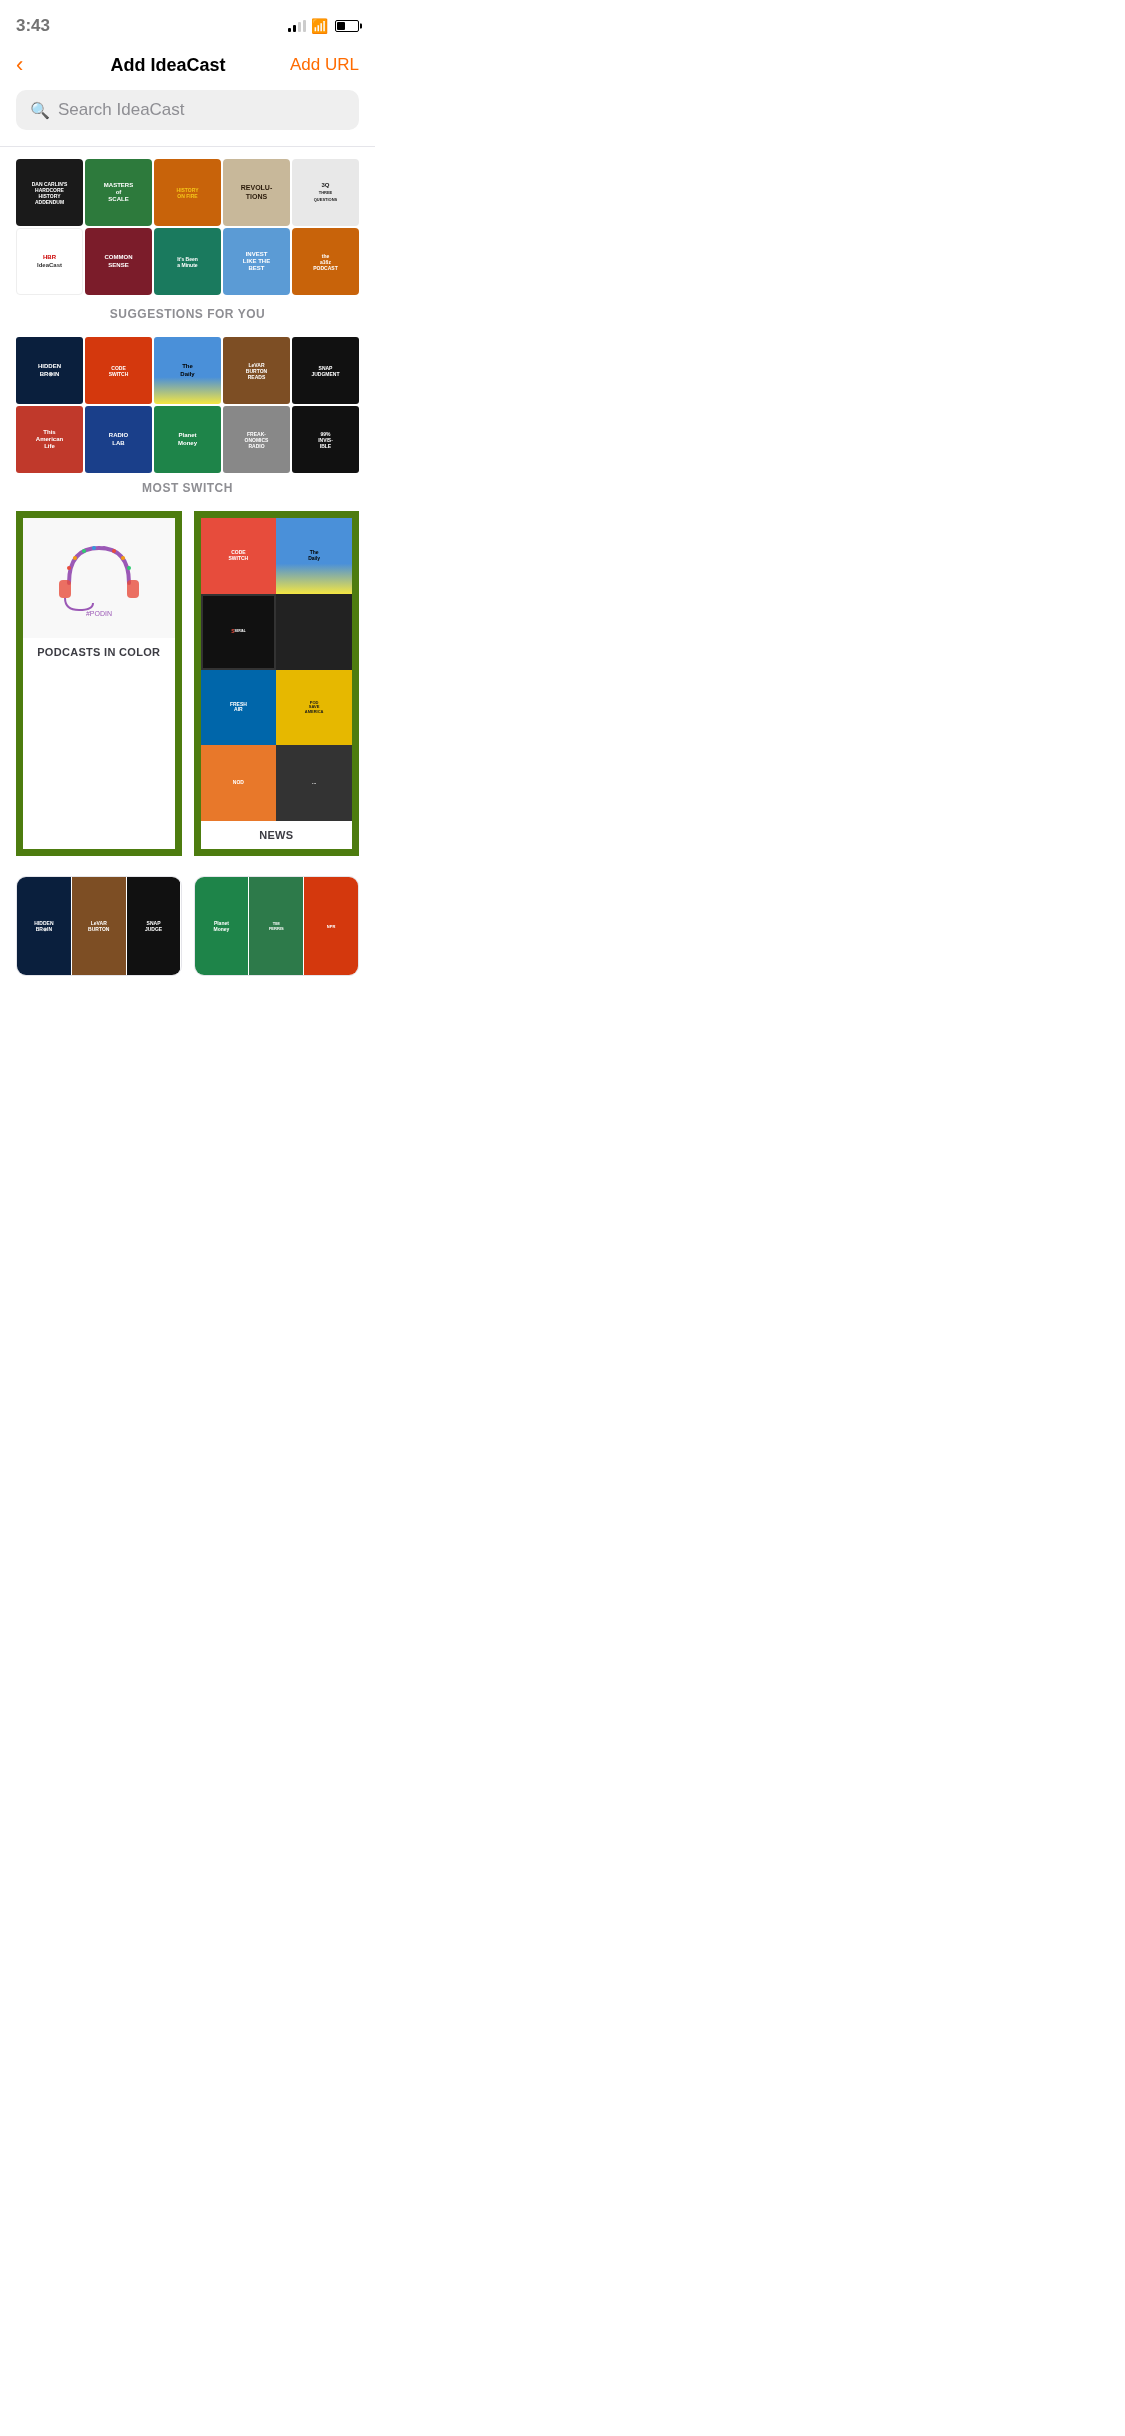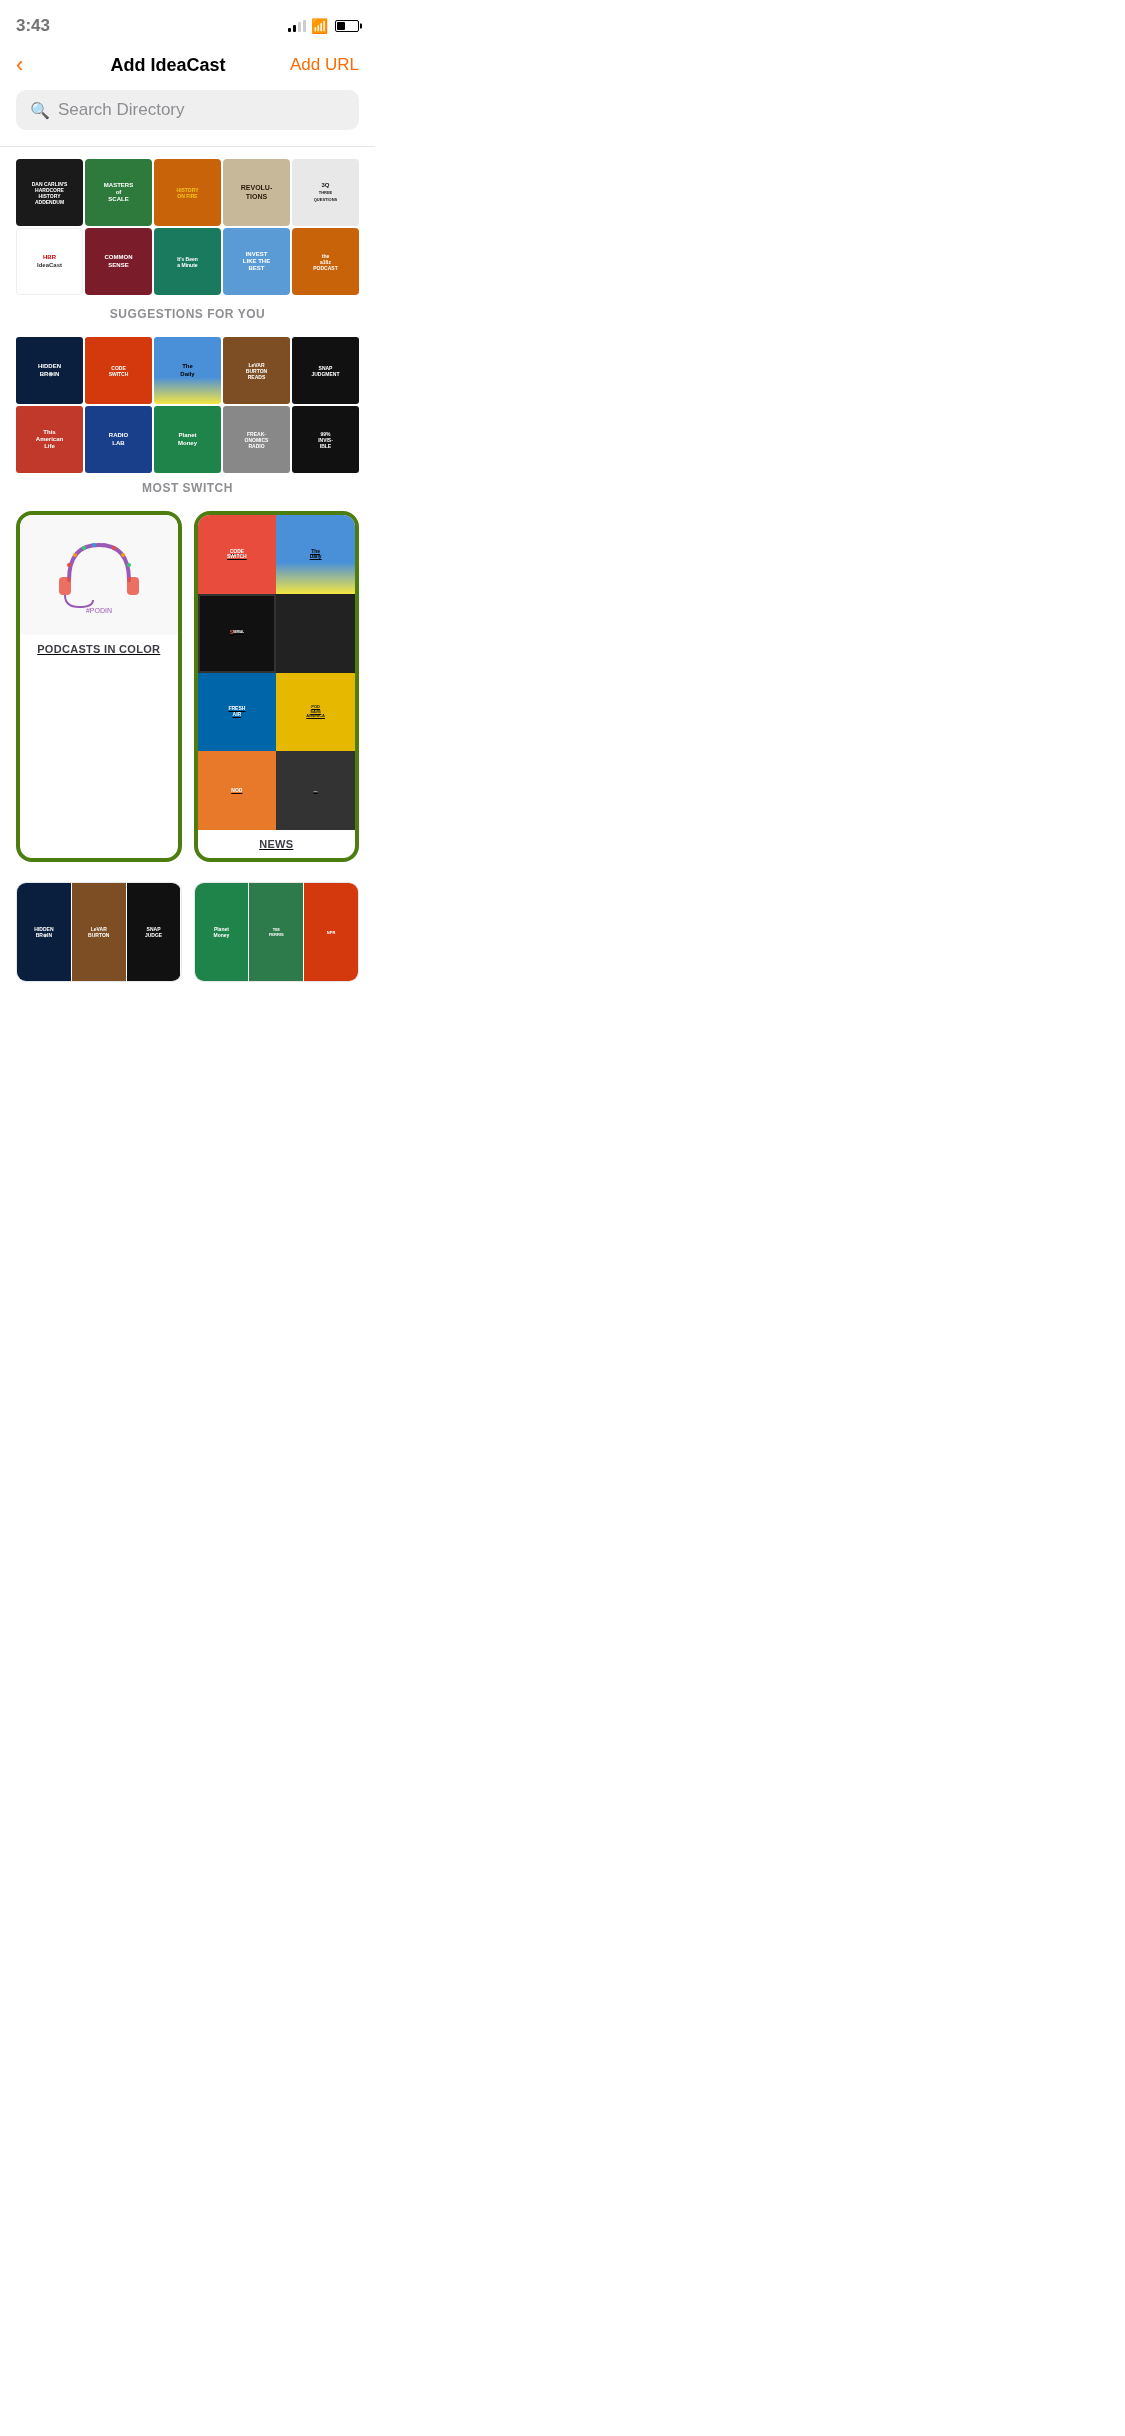--- a/index.html
+++ b/index.html
@@ -178,25 +178,24 @@
     }
 
     
     .category-section {
       display: grid;
       grid-template-columns: 1fr 1fr;
       gap: 12px;
       margin: 0 16px 20px;
     }
     .category-card {
-      border: 4px solid #4d7c0f;
-      border-radius: 16px;
+      border: 7px solid #4d7c0f;
+      border-radius: 0;
       overflow: hidden;
       cursor: pointer;
-      text-decoration: underline;
     }
     .category-card-images {
       display: grid;
       grid-template-columns: 1fr 1fr;
       gap: 0;
     }
     .category-card-images .cat-thumb {
       aspect-ratio: 1;
       display: flex;
       align-items: center;
@@ -272,21 +271,21 @@
 
 <div class="header">
   <span class="back-btn">‹</span>
   <span class="header-title">Add IdeaCast</span>
   <span class="add-url-btn">Add URL</span>
 </div>
 
 <div class="search-container">
   <div class="search-bar">
     <span class="search-icon-svg">🔍</span>
-    <span class="search-placeholder">Search Directory</span>
+    <span class="search-placeholder">Search IdeaCast</span>
   </div>
 </div>
 
 <div class="divider"></div>
 
 <div class="podcast-grid">
 
   <div class="podcast-thumb bg-dark" style="font-size:5px; line-height:1.2;">
     <span>DAN CARLIN'S<br>HARDCORE<br>HISTORY<br>ADDENDUM</span>
   </div>

